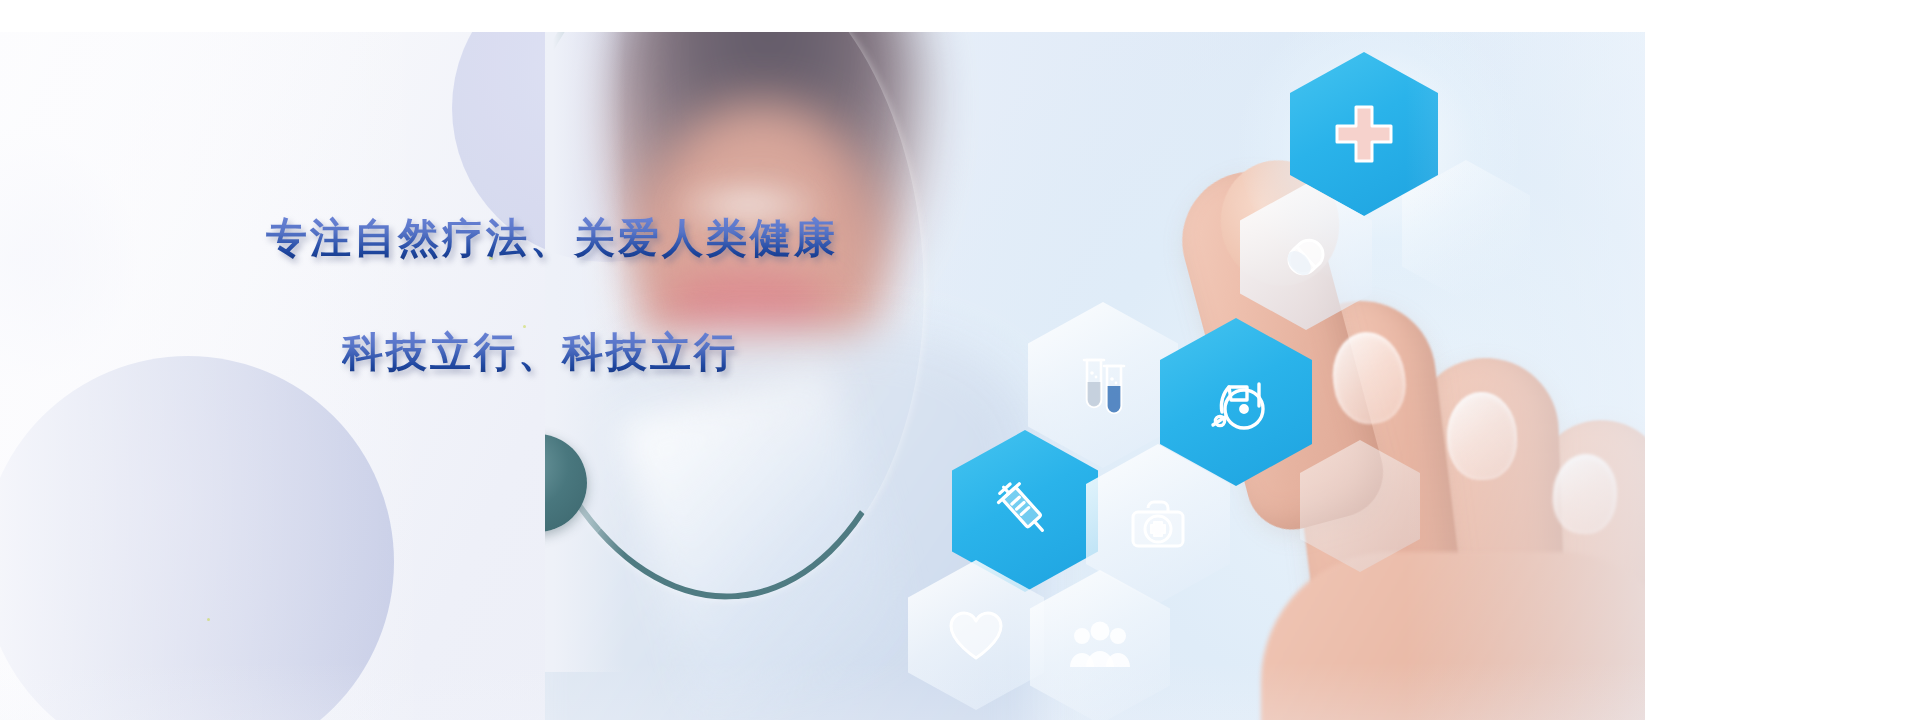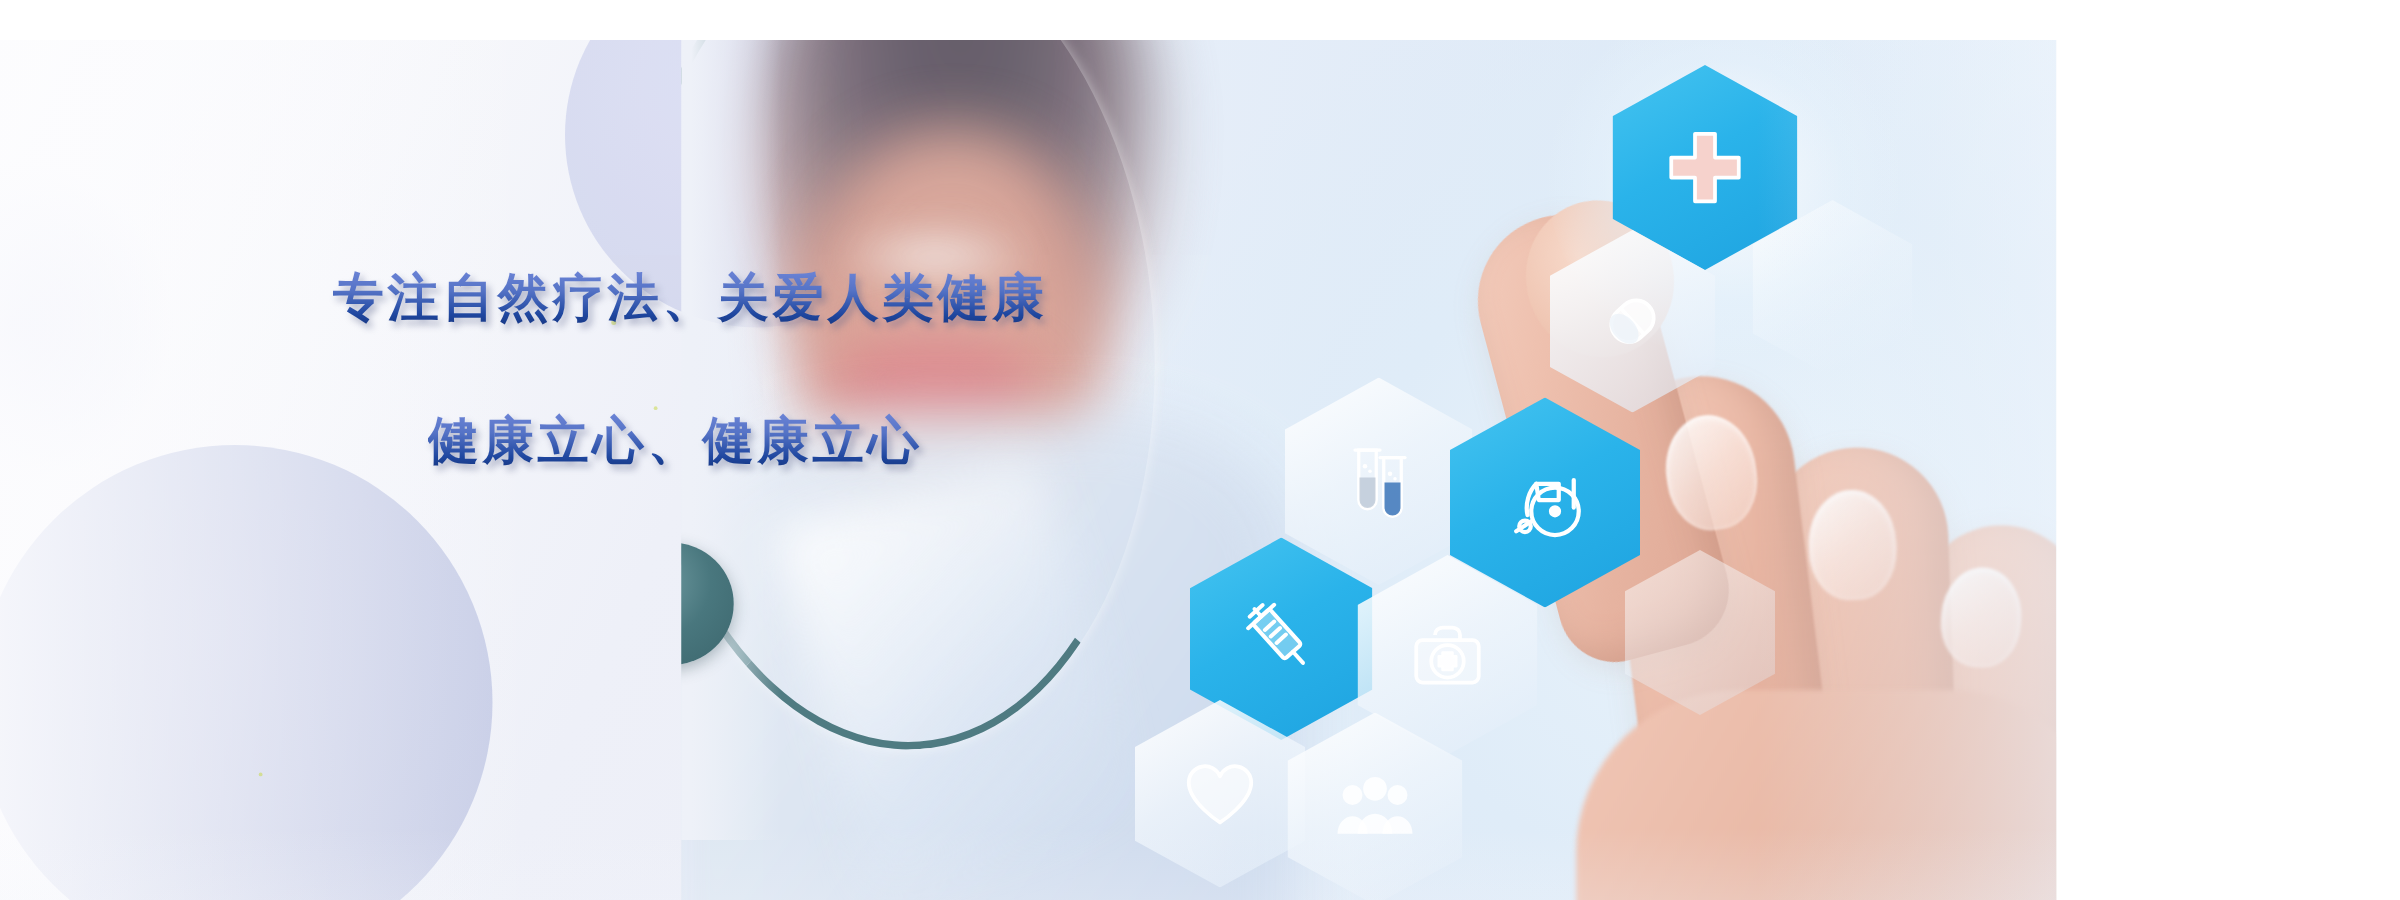--- a/index.html
+++ b/index.html
@@ -420,18 +420,18 @@
             <circle cx="38" cy="22" r="9.5"></circle>
             <path d="M24 58c0-9 6.5-16 14-16s14 7 14 16z"></path>
           </g>
         </svg>
       </span>
     </div>
   </div>
 
   <div id="headline">
     <div class="headline-line" id="headline-line-1">专注自然疗法、关爱人类健康</div>
-    <div class="headline-line" id="headline-line-2">健康立心、健康立心</div>
+    <div class="headline-line" id="headline-line-2">科技立行、科技立行</div>
   </div>
 
   <div id="right-fade"></div>
   <div id="bottom-fade"></div>
 </div>
 
 </body></html>

